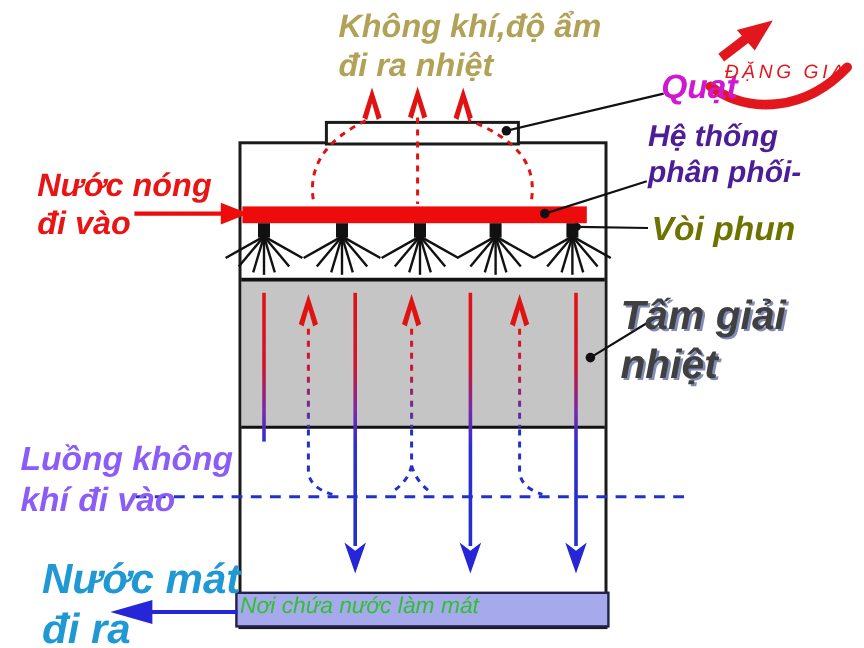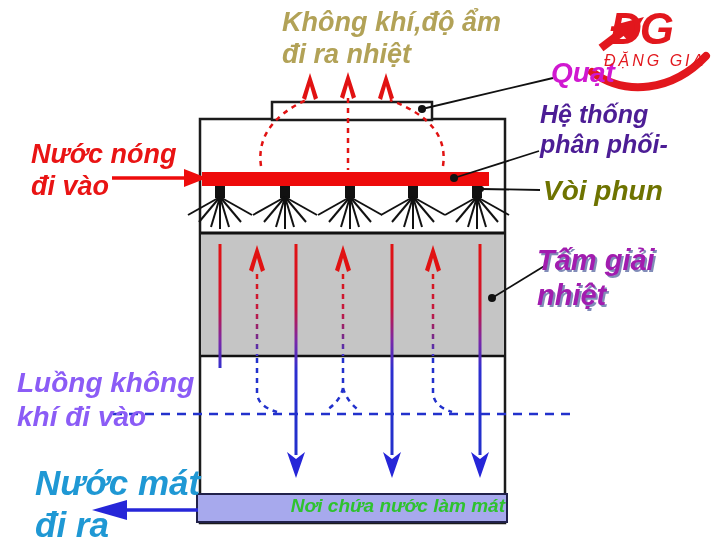--- a/index.html
+++ b/index.html
@@ -11,25 +11,25 @@
   svg.diagram{position:absolute;left:0;top:0;width:720px;height:540px}
   .lbl{
     position:absolute;
     font-style:italic;font-weight:700;
     white-space:pre-line;line-height:1.2;
   }
   .lbl-air-out      {left:282px;top:6px;  font-size:27px;color:#b2a257}
   .lbl-fan          {left:551px;top:56px; font-size:28px;color:#d018d0}
   .lbl-distribution {left:540px;top:100px;font-size:25px;color:#4c1d95;line-height:1.18}
   .lbl-nozzle       {left:543px;top:174px;font-size:28px;color:#6e7300}
-  .lbl-fill         {left:537px;top:243px;font-size:29px;color:#a21caf;text-shadow:2px 2px 0 rgba(25,45,125,.55)}
+  .lbl-fill         {left:517px;top:243px;font-size:34px;color:#404040;text-shadow:2px 2px 0 rgba(25,45,125,.55)}
   .lbl-hot-in       {left:31px; top:138px;font-size:27px;color:#e91414}
   .lbl-air-in       {left:17px; top:366px;font-size:28px;color:#8b5cf6}
   .lbl-cool-out     {left:35px; top:462px;font-size:35px;color:#1f98d4}
-  .lbl-basin        {left:200px;top:495px;width:305px;text-align:right;font-size:19px;color:#2ec22e;font-weight:700}
+  .lbl-basin        {left:200px;top:495px;width:305px;text-align:left;font-size:19px;color:#2ec22e;font-weight:400}
   .logo{position:absolute;left:600px;top:2px;width:120px;height:95px;color:#e2171d}
   .logo-dg{position:absolute;left:10px;top:2px;font-size:44px;font-weight:900;font-style:italic;letter-spacing:-2px}
   .logo-name{position:absolute;left:4px;top:50px;font-size:16px;font-weight:400;letter-spacing:3px;font-style:italic}
 </style>
 </head>
 <body>
 
 <svg class="diagram" viewBox="0 0 720 540">
   <defs>
     <linearGradient id="grad-water" gradientUnits="userSpaceOnUse" x1="0" y1="244" x2="0" y2="420">
@@ -164,15 +164,14 @@
 <div class="lbl lbl-fill">Tấm giải nhiệt</div>
 <div class="lbl lbl-hot-in">Nước nóng
 đi vào</div>
 <div class="lbl lbl-air-in">Luồng không
 khí đi vào</div>
 <div class="lbl lbl-cool-out">Nước mát
 đi ra</div>
 <div class="lbl lbl-basin">Nơi chứa nước làm mát</div>
 
 <div class="logo">
-  <span class="logo-dg">ĐG</span>
   <span class="logo-name">ĐẶNG GIA</span>
 </div>
 
 </body></html>

